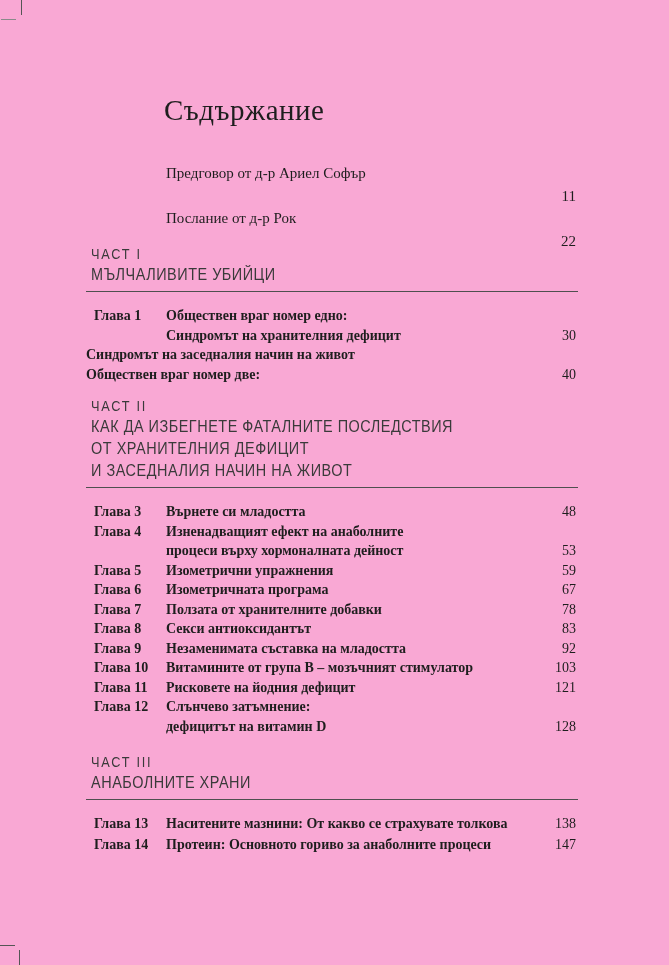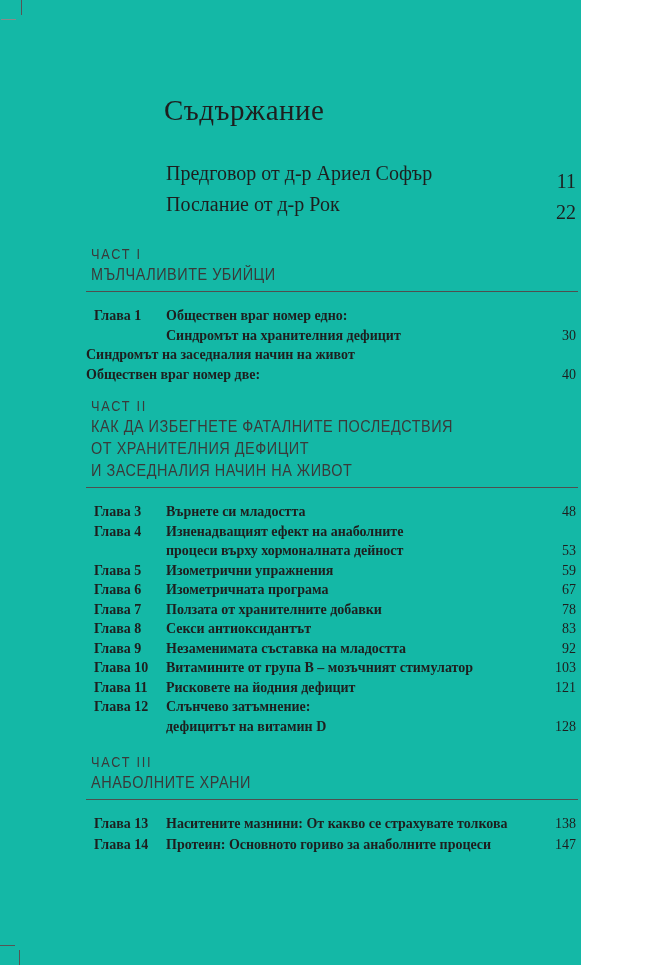--- a/index.html
+++ b/index.html
@@ -1,35 +1,35 @@
 <!DOCTYPE html>
 <html style="--text: #1e1e1e; --part_header: #3a3a3a; --rule: #4f4f4f;"><head>
 <meta charset="utf-8">
 <style>
   html,body { margin:0; padding:0; background:#ffffff; }
   .page {
-    position:relative; width:581px; height:965px; background:#14b8a6;
+    position:relative; width:669px; height:965px; background:#f9a8d4;
     font-family:"Liberation Serif", serif; color:var(--text, #1e1e1e);
     overflow:hidden;
   }
   
   .crop { position:absolute; background:#555; }
   .cm-tl-v { left:21px; top:0; width:1px; height:15px; }
   .cm-tl-h { left:1px; top:19px; width:15px; height:1px; background:#8a8a8a; }
   .cm-bl-h { left:0; top:945px; width:15px; height:1px; }
   .cm-bl-v { left:19px; top:950px; width:1px; height:15px; }
 
   .toc-title {
     position:absolute; left:164px; top:94px; margin:0;
     font-size:29px; font-weight:normal; letter-spacing:0.5px;
   }
 
   .front-matter { position:absolute; left:166px; top:162px; width:412px; }
-  .front-row { display:flex; justify-content:space-between; line-height:22.6px; font-size:20px; }
-  .front-page { text-align:right; padding-right:2px;margin-top:8px; }
+  .front-row { display:flex; justify-content:space-between; line-height:22.6px; font-size:15px;flex-direction:column; }
+  .front-page { text-align:right; padding-right:2px; }
 
   .part { position:absolute; left:86px; width:492px; }
   .part-1 { top:243px; }
   .part-2 { top:395px; }
   .part-3 { top:751px; }
 
   .part-header {
     border-bottom:1px solid var(--rule, #4f4f4f);
     padding-bottom:5px;
     font-family:"Liberation Sans", sans-serif;

